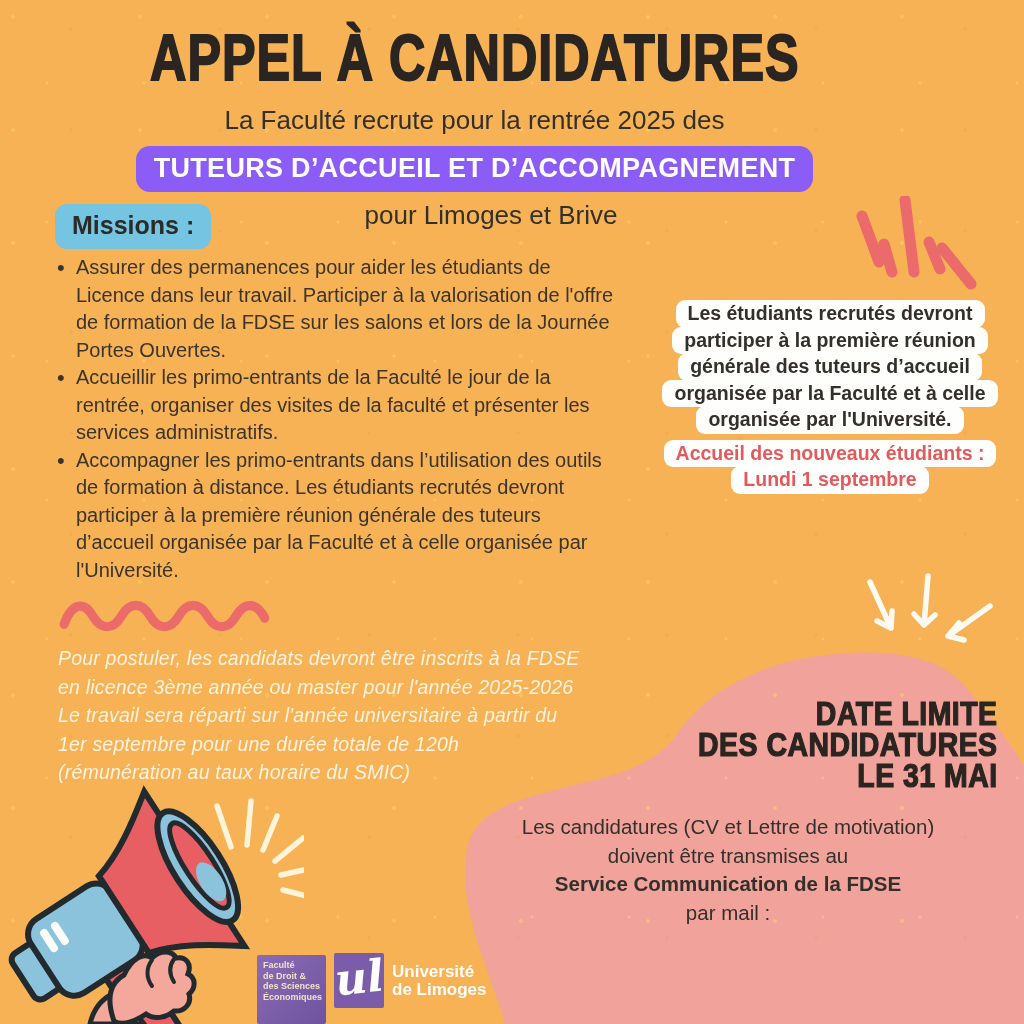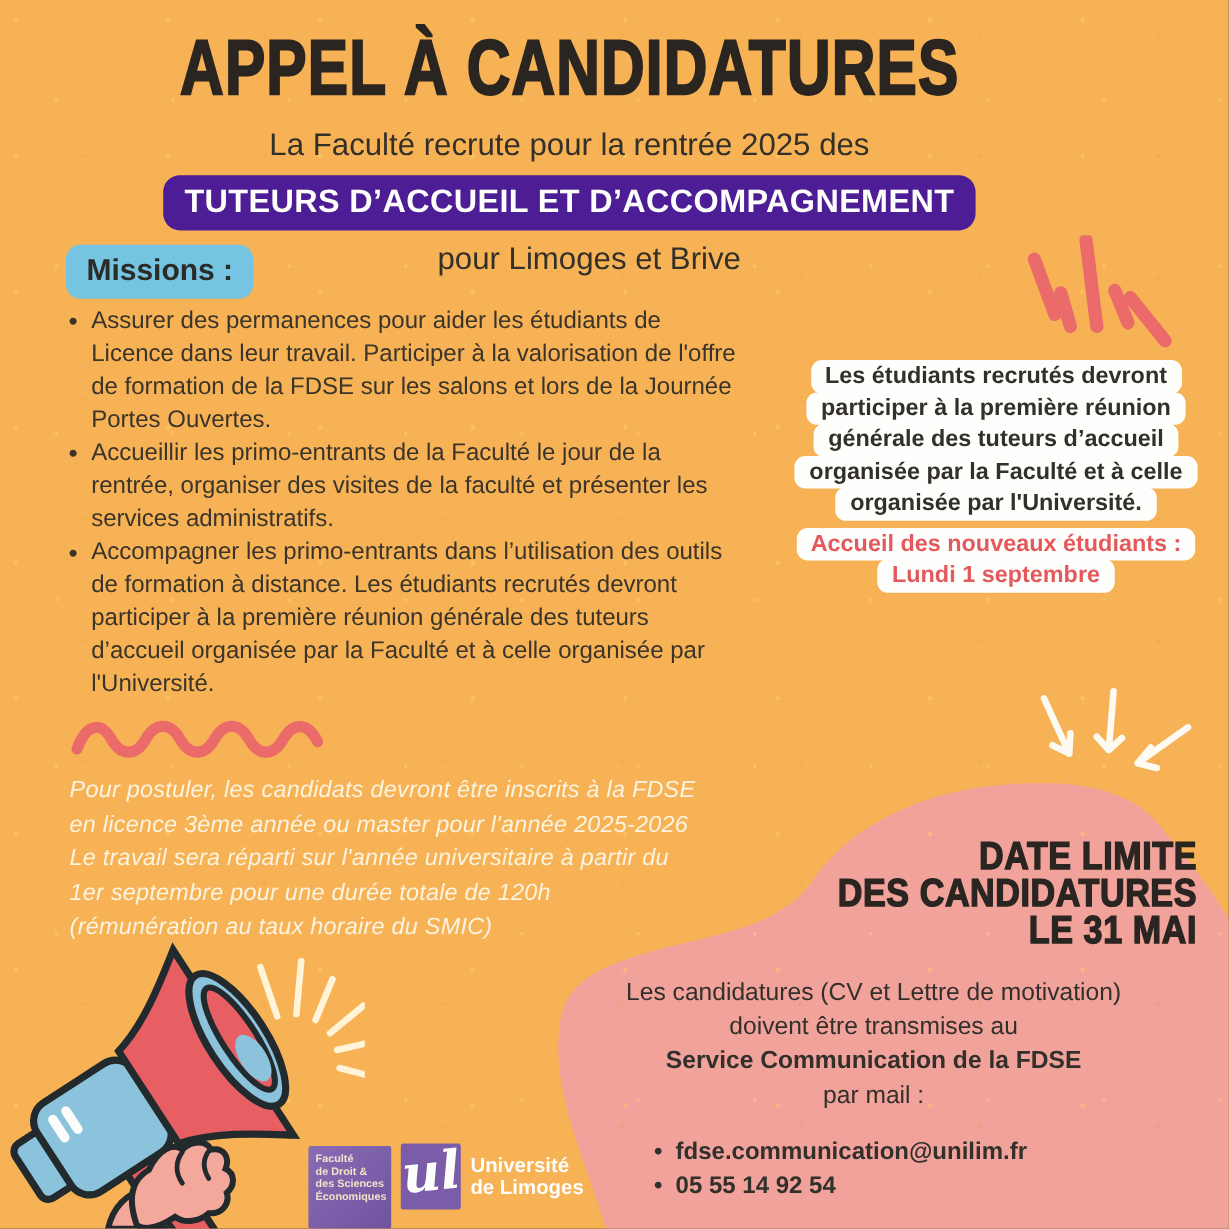--- a/index.html
+++ b/index.html
@@ -24,21 +24,21 @@
   
   .header{left:0;right:0;top:20px;text-align:center;width:949px;}
   .title{
     display:inline-block;margin:0;color:#2A2521;font-size:53px;font-weight:800;
     letter-spacing:1px;-webkit-text-stroke:1.6px #2A2521;
     transform:scale(.95,1.22);transform-origin:center top;white-space:nowrap;
   }
   .subtitle{margin:24px 0 0;font-size:26px;color:#33302A;}
   .banner{
     display:inline-block;margin-top:10px;padding:7px 18px 8px;border-radius:14px;
-    background:#4c1d95;color:#FDFDFB;font-size:27px;font-weight:700;letter-spacing:.3px;white-space:nowrap;
+    background:#8b5cf6;color:#FDFDFB;font-size:27px;font-weight:700;letter-spacing:.3px;white-space:nowrap;
   }
   .subbanner{margin:8px 0 0;font-size:26px;color:#33302A;padding-left:33px;}
   
   .missions-badge{
     left:55px;top:204px;padding:7px 17px 9px;border-radius:12px;
     background:#74C4E2;color:#2B2B28;font-size:25px;font-weight:700;
   }
   .missions-list{left:57px;top:254px;width:560px;margin:0;padding:0;list-style:none;
     font-size:20px;line-height:27.5px;color:#3B342B;}
   .missions-list li{position:relative;padding-left:19px;margin:0;}
@@ -160,24 +160,20 @@
     <div>DES CANDIDATURES</div>
     <div>LE 31 MAI</div>
   </div>
 
   <div class="content contact">
     <div>Les candidatures (CV et Lettre de motivation)</div>
     <div>doivent être transmises au</div>
     <div class="bold">Service Communication de la FDSE</div>
     <div>par mail :</div>
   </div>
-  <ul class="content contact-bullets">
-    <li>fdse.communication@unilim.fr</li>
-    <li>05 55 14 92 54</li>
-  </ul>
 
   <div class="content faculty-box">
     <div>Faculté</div>
     <div>de Droit &amp;</div>
     <div>des Sciences</div>
     <div>Économiques</div>
   </div>
   <div class="content ul-square">
     <span>ul</span>
   </div>

